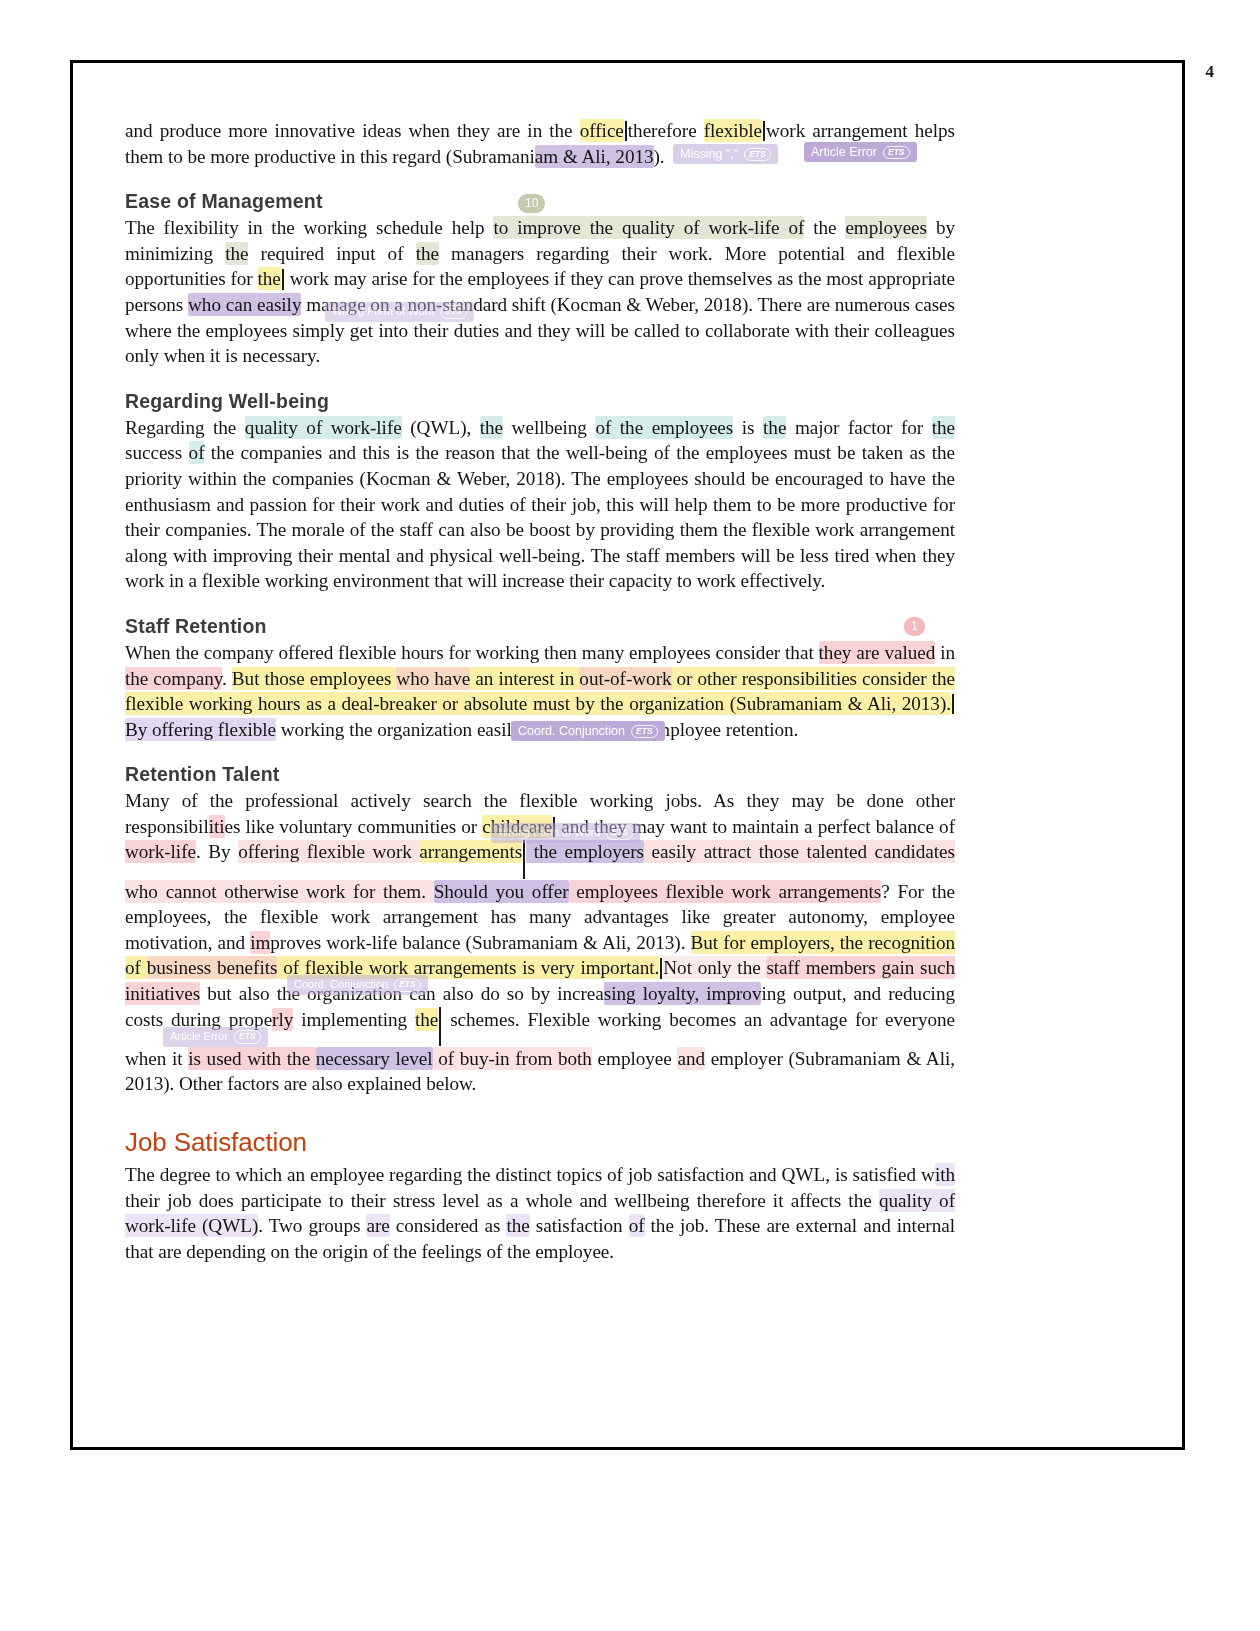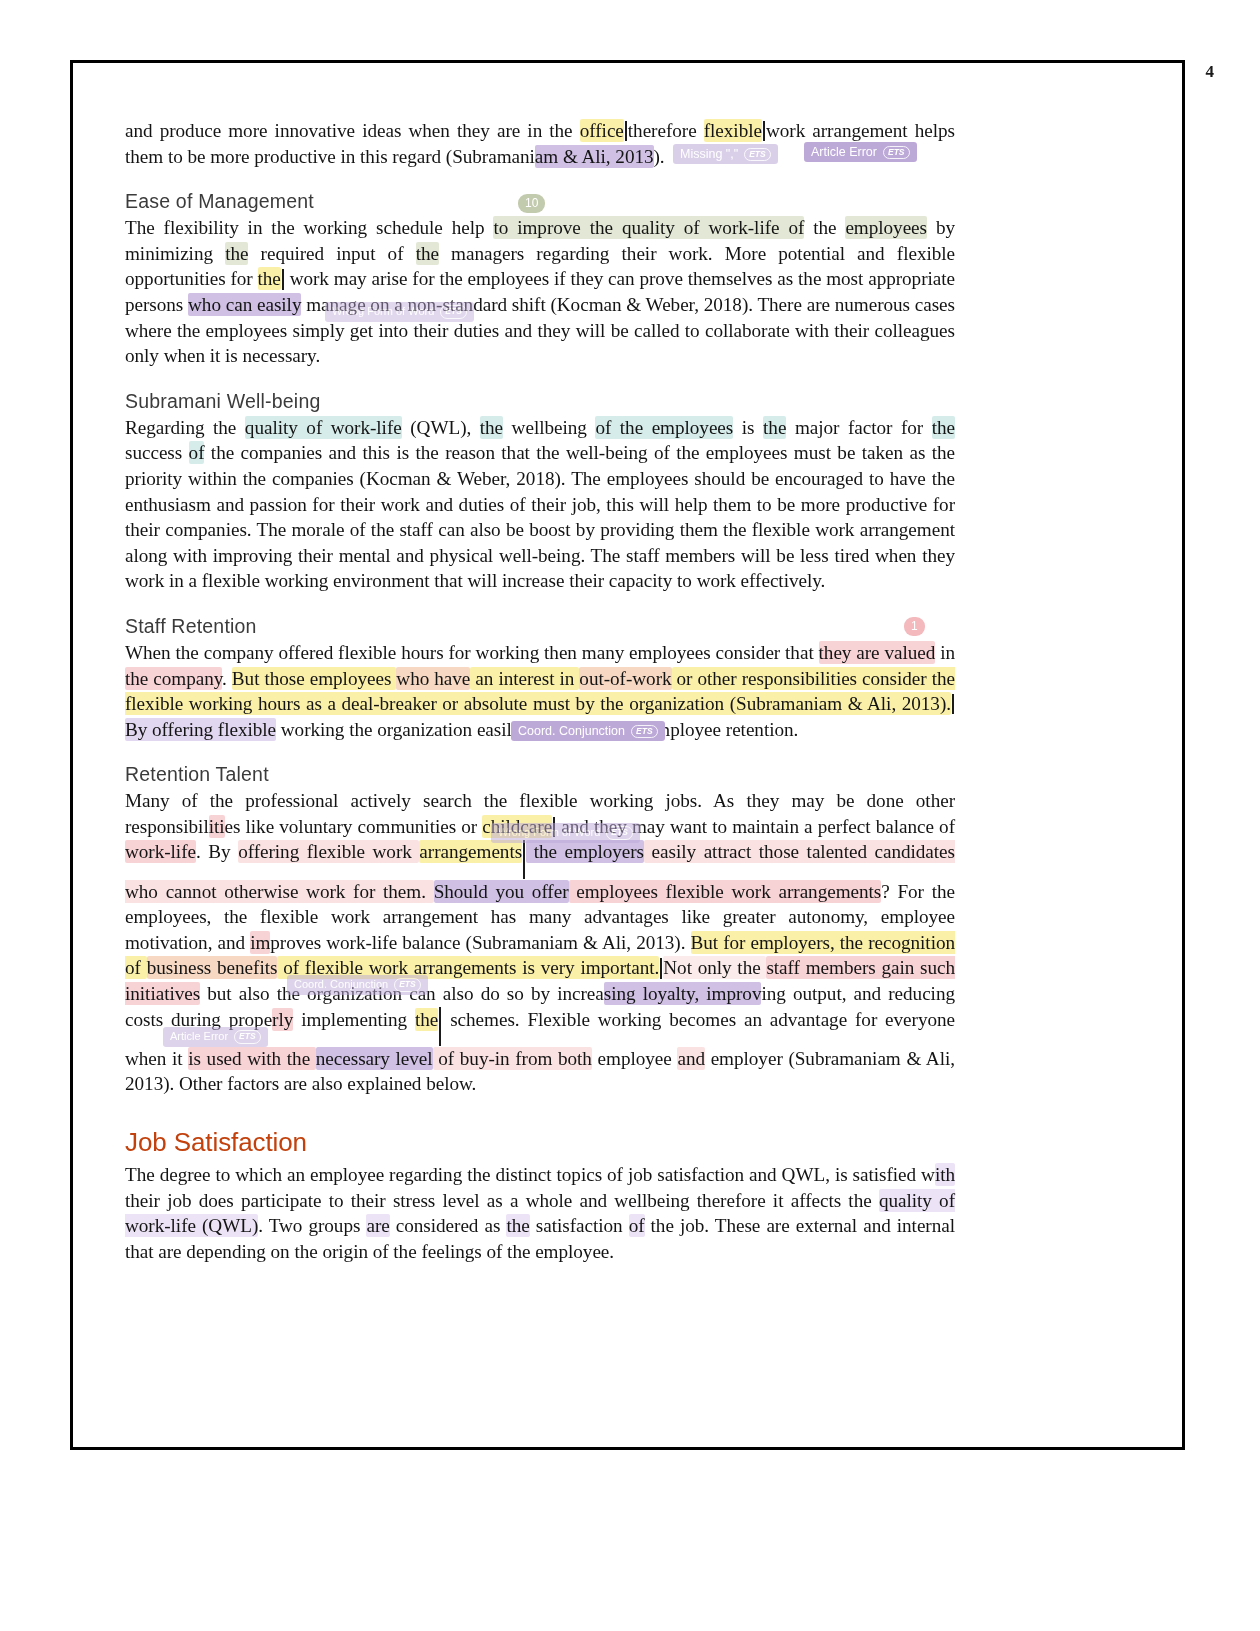--- a/index.html
+++ b/index.html
@@ -44,21 +44,21 @@
     font-size: 19.2px;
     line-height: 25.6px;
     text-align: justify;
     color: #141414;
     margin: 0 0 21px 0;
     letter-spacing: -0.05px;
   }
   h2.sub-head {
     font-family: "Liberation Sans", sans-serif;
     font-size: 19.5px;
-    font-weight: 400;
+    font-weight: 700;
     color: #3b3b3b;
     margin: 21px 0 2px 0;
     letter-spacing: 0.2px;
     position: relative;
   }
   h1.main-head {
     font-family: "Liberation Sans", sans-serif;
     font-size: 26px;
     font-weight: normal;
     color: #c2410c;
@@ -159,21 +159,21 @@
   </div>
 
   <div style="position:relative;">
     <h2 class="sub-head">Ease of Management</h2>
     <span class="num-badge badge-green anno-overlay" style="left:393px; top:4px;">10</span>
     <p class="body-par"><span>The flexibility in the working schedule help </span><span class="hl hl-green">to improve the quality of work-life of</span><span> the </span><span class="hl hl-green">employees</span><span> by minimizing </span><span class="hl hl-green">the</span><span> required input of </span><span class="hl hl-green">the</span><span> managers regarding their work. More potential and flexible opportunities for </span><span class="hl hl-yellow">the</span><span class="caret"></span><span> work may arise for the employees if they can prove themselves as the most appropriate persons </span><span class="hl hl-purple">who can easily</span><span> manage on a non-standard shift (Kocman &amp; Weber, 2018). There are numerous cases where the employees simply get into their duties and they will be called to collaborate with their colleagues only when it is necessary.</span></p>
     <span class="badge badge-purple anno-overlay anno-faded" style="left:200px; top:112px; opacity:0.45; font-size:11px;"><span>Wrong Form of Word</span><span class="ets-chip">ETS</span></span>
   </div>
 
   <div style="position:relative;">
-    <h2 class="sub-head"><span>Subramani Well-being</span></h2>
+    <h2 class="sub-head"><span>Regarding Well-being</span></h2>
     <p class="body-par"><span>Regarding the </span><span class="hl hl-teal">quality of work-life</span><span> (QWL), </span><span class="hl hl-teal">the</span><span> wellbeing </span><span class="hl hl-teal">of the employees</span><span> is </span><span class="hl hl-teal">the</span><span> major factor for </span><span class="hl hl-teal">the</span><span> success </span><span class="hl hl-teal">of</span><span> the companies and this is the reason that the well-being of the employees must be taken as the priority within the companies (Kocman &amp; Weber, 2018). The employees should be encouraged to have the enthusiasm and passion for their work and duties of their job, this will help them to be more productive for their companies. The morale of the staff can also be boost by providing them the flexible work arrangement along with improving their mental and physical well-being. The staff members will be less tired when they work in a flexible working environment that will increase their capacity to work effectively.</span></p>
   </div>
 
   <div style="position:relative;">
     <h2 class="sub-head">Staff Retention</h2>
     <span class="num-badge badge-pink anno-overlay" style="left:779px; top:2px;">1</span>
     <p class="body-par"><span>When the company offered flexible hours for working then many employees consider that </span><span class="hl hl-pink">they are valued</span><span> in </span><span class="hl hl-pink">the company</span><span>. </span><span class="hl hl-yellow">But those employees </span><span class="hl hl-orange">who have</span><span class="hl hl-yellow"> an interest in </span><span class="hl hl-orange">out-of-work</span><span class="hl hl-yellow"> or other responsibilities consider the flexible working hours as a deal-breaker or absolute must by the organization (Subramaniam &amp; Ali, 2013).</span><span class="caret"></span><span class="hl hl-purple-soft">By offering flexible</span><span> working the organization easily assist efforts of employee retention.</span></p>
     <span class="badge badge-purple anno-overlay" style="left:386px; top:106px;"><span>Coord. Conjunction</span><span class="ets-chip">ETS</span></span>
   </div>
 

